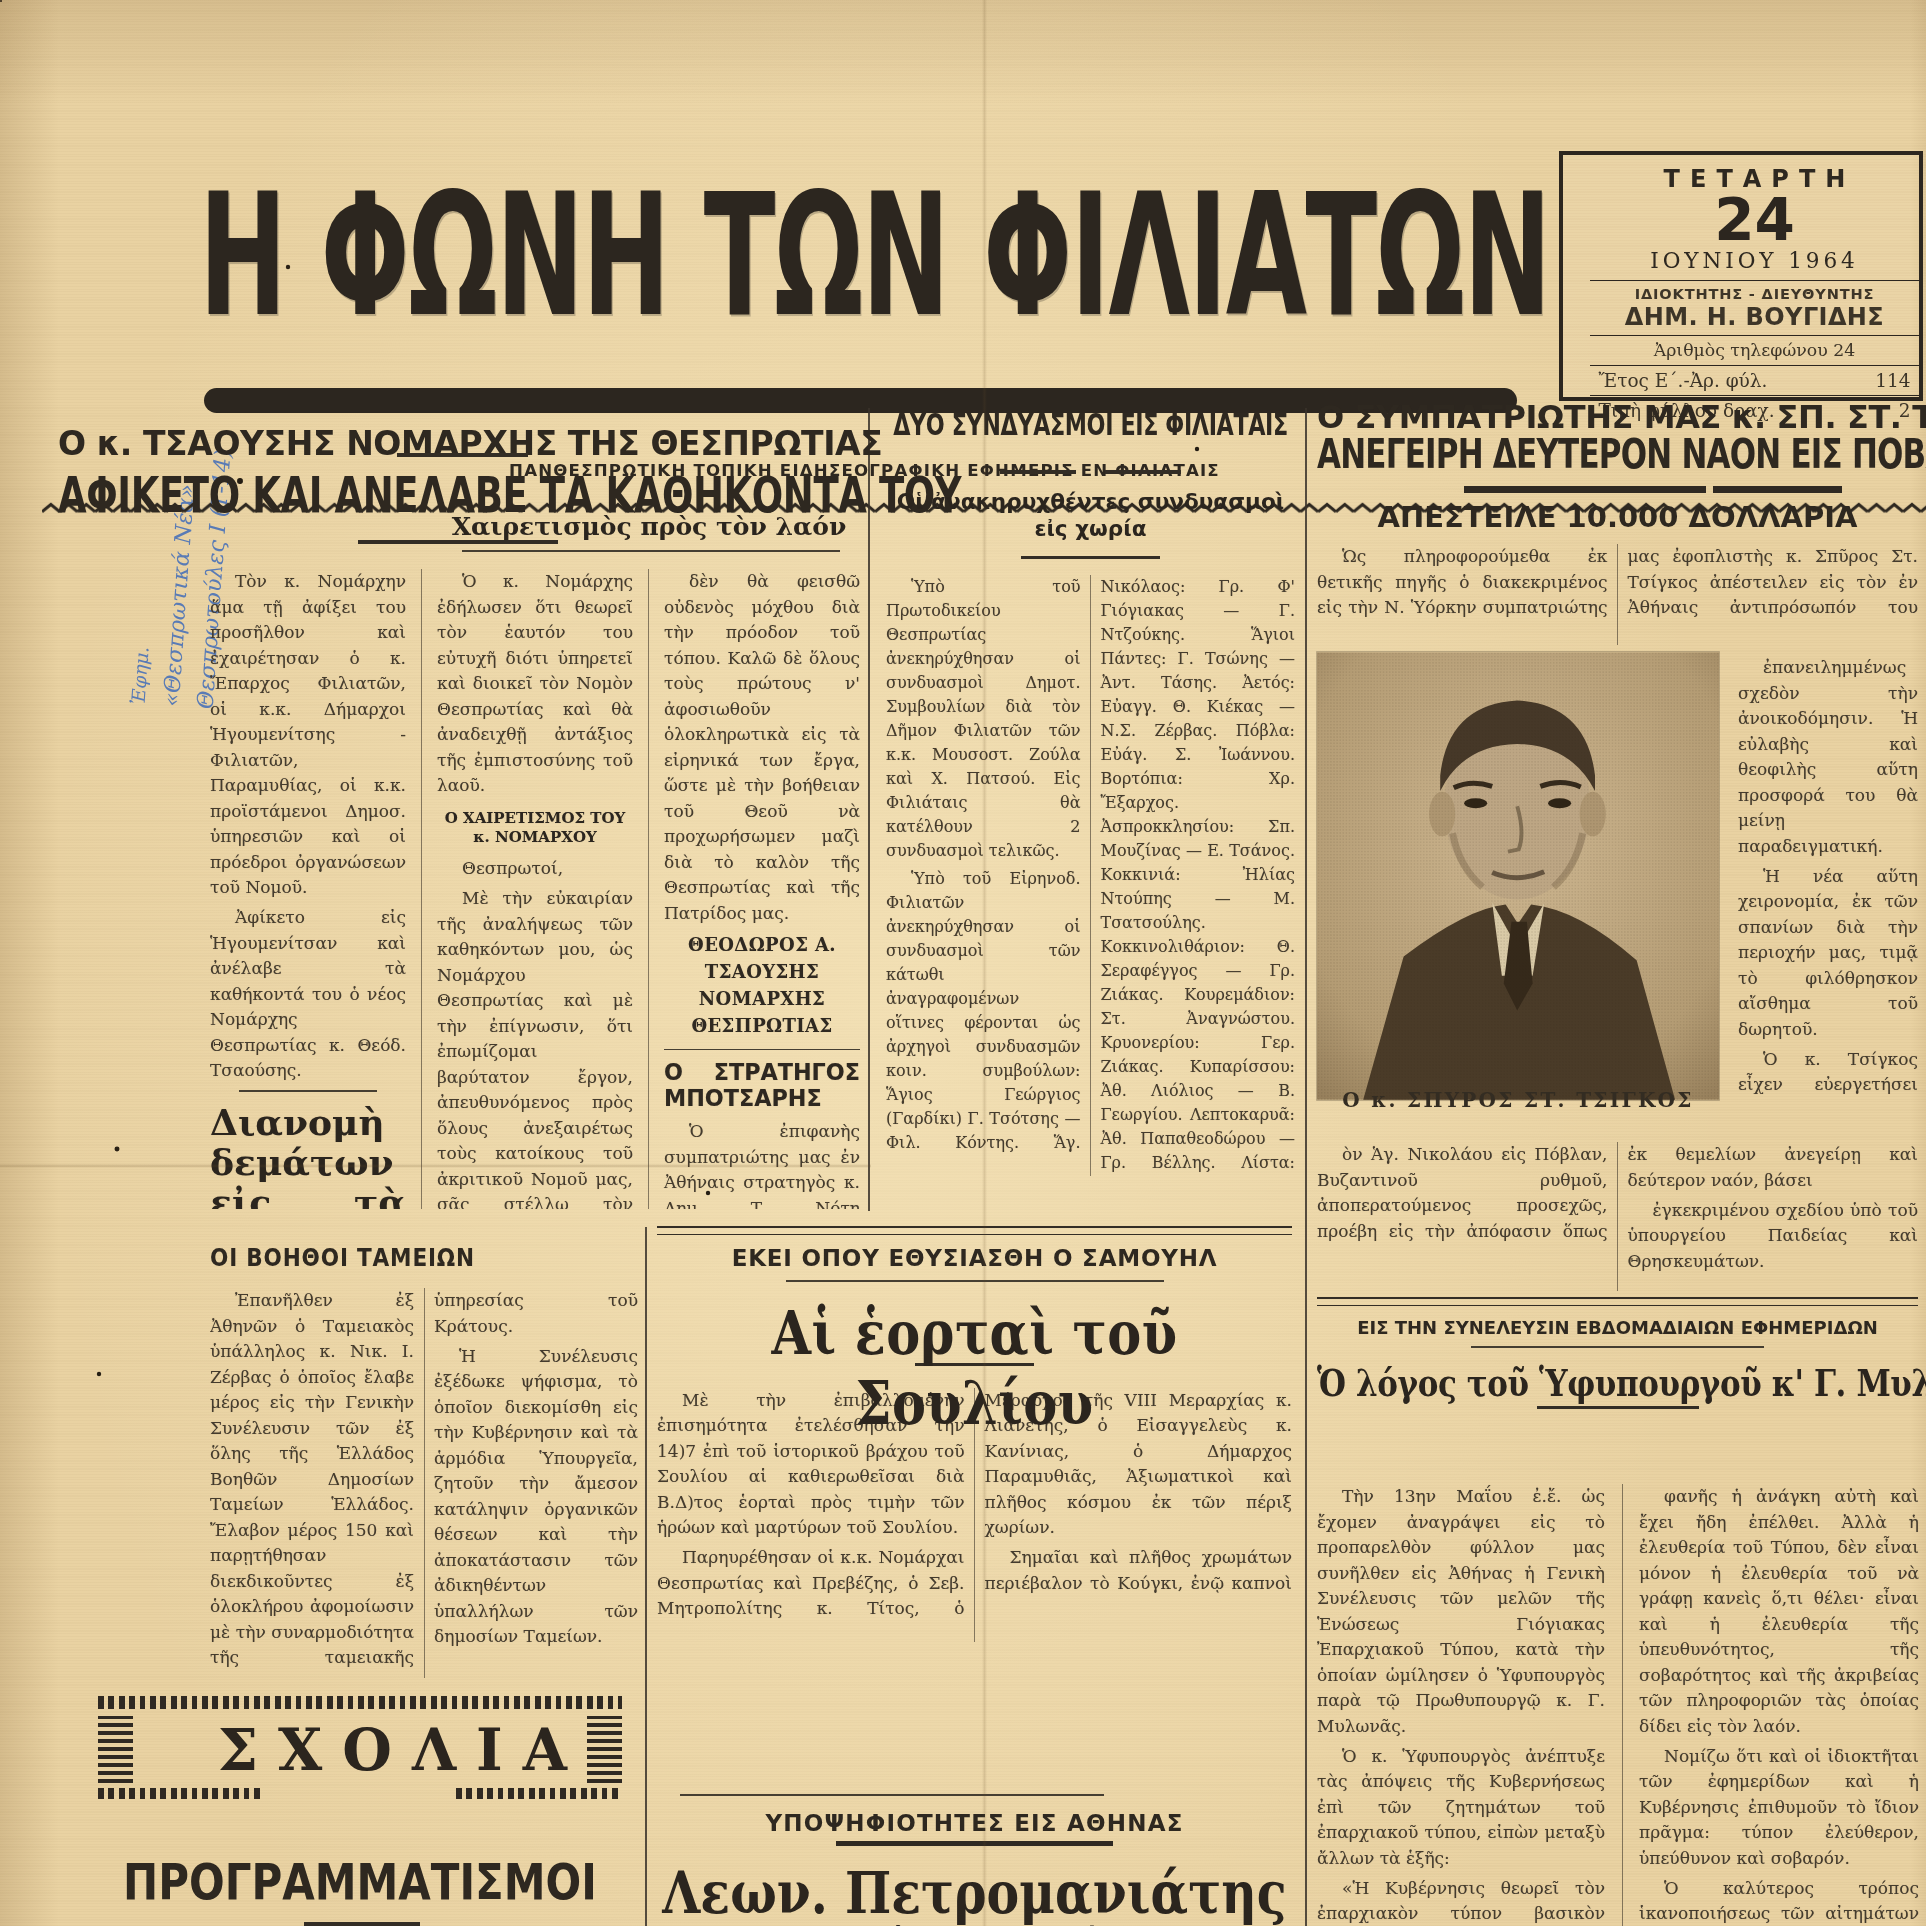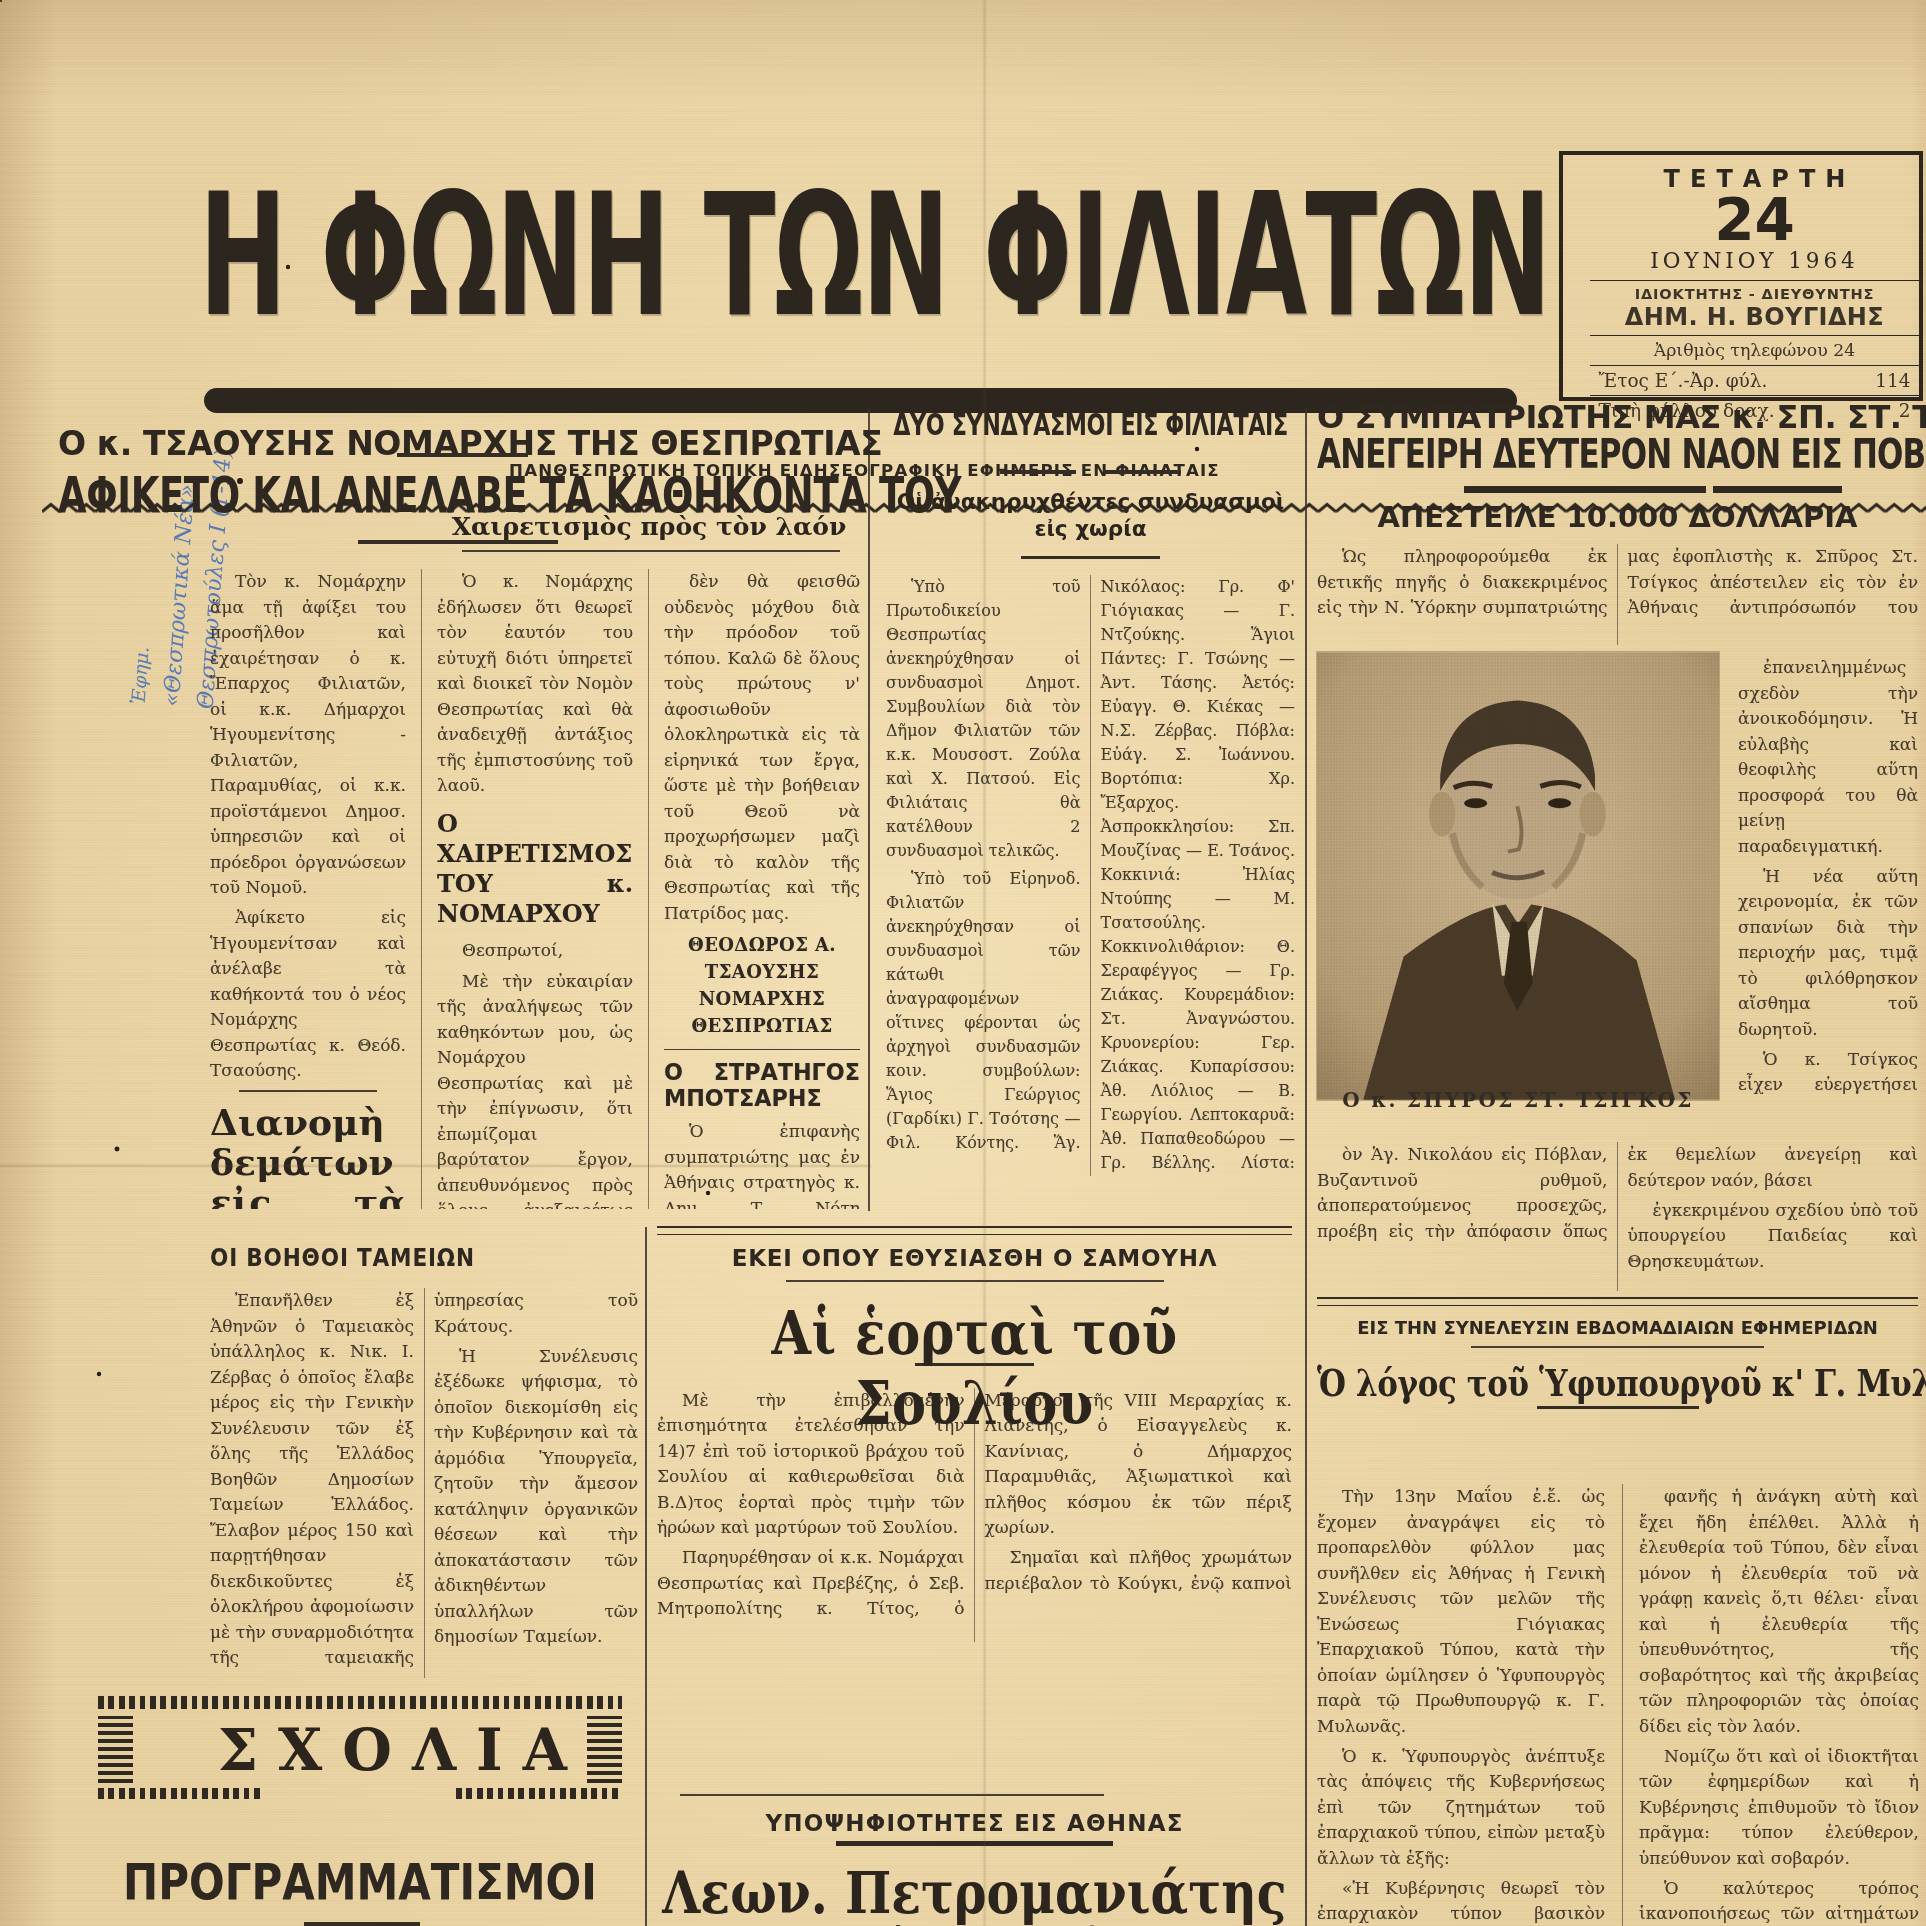--- a/index.html
+++ b/index.html
@@ -61,21 +61,21 @@
   #v2{left:1305px;top:408px;width:1.9px;height:2213px;}
   #v3{left:645px;top:1227px;width:1.9px;height:1394px;}
   #t1{left:58px;top:408px;width:801px;font-size:33px;white-space:nowrap;letter-spacing:-0.4px;margin-top:16px;}
   #t1dash{left:397px;top:453px;width:131px;}
   #t2{left:58px;top:467px;width:801px;font-size:37px;white-space:nowrap;letter-spacing:-0.4px;}
   #t2dash{left:358px;top:540px;width:200px;}
   #greet-sub{left:439px;top:512px;width:420px;font-size:25px;}
   #greet-ul{left:462px;top:550px;width:378px;}
   #left-body{left:210px;top:569px;width:650px;height:640px;display:flex;gap:15.4px;}
   #dianomi-t{font-size:36px;line-height:1.12;margin:10px 0 11.6px;color:#2b251e;}
-  #greet-head{font-size:24px;line-height:1.25;margin:10.8px 0 9.2px;}
+  #greet-head{font-size:15px;text-align:center;line-height:1.25;margin:10.8px 0 9.2px;}
   #bots-head,#bard-head{font-size:22.3px;letter-spacing:0;line-height:1.15;margin:10px 0 7.7px;}
   #boithoi{left:210px;top:1220px;width:428px;height:458px;}
   #boithoi-t{font-size:21.6px;letter-spacing:0.8px;white-space:nowrap;}
   #boithoi-body{margin-top:20px;height:401px;}
   #sxolia-box{left:98px;top:1696px;width:524px;}
   #sx-bar-top{height:13px;width:100%;}
   #sx-mid{display:flex;align-items:stretch;margin-top:7px;}
   #sx-sq-l,#sx-sq-r{width:35px;}
   #sx-title{flex:1;font-size:57px;letter-spacing:20px;text-indent:20px;text-align:right;color:#2b251e;}
   #sx-bars-bot{display:flex;justify-content:space-between;margin-top:5.4px;}

